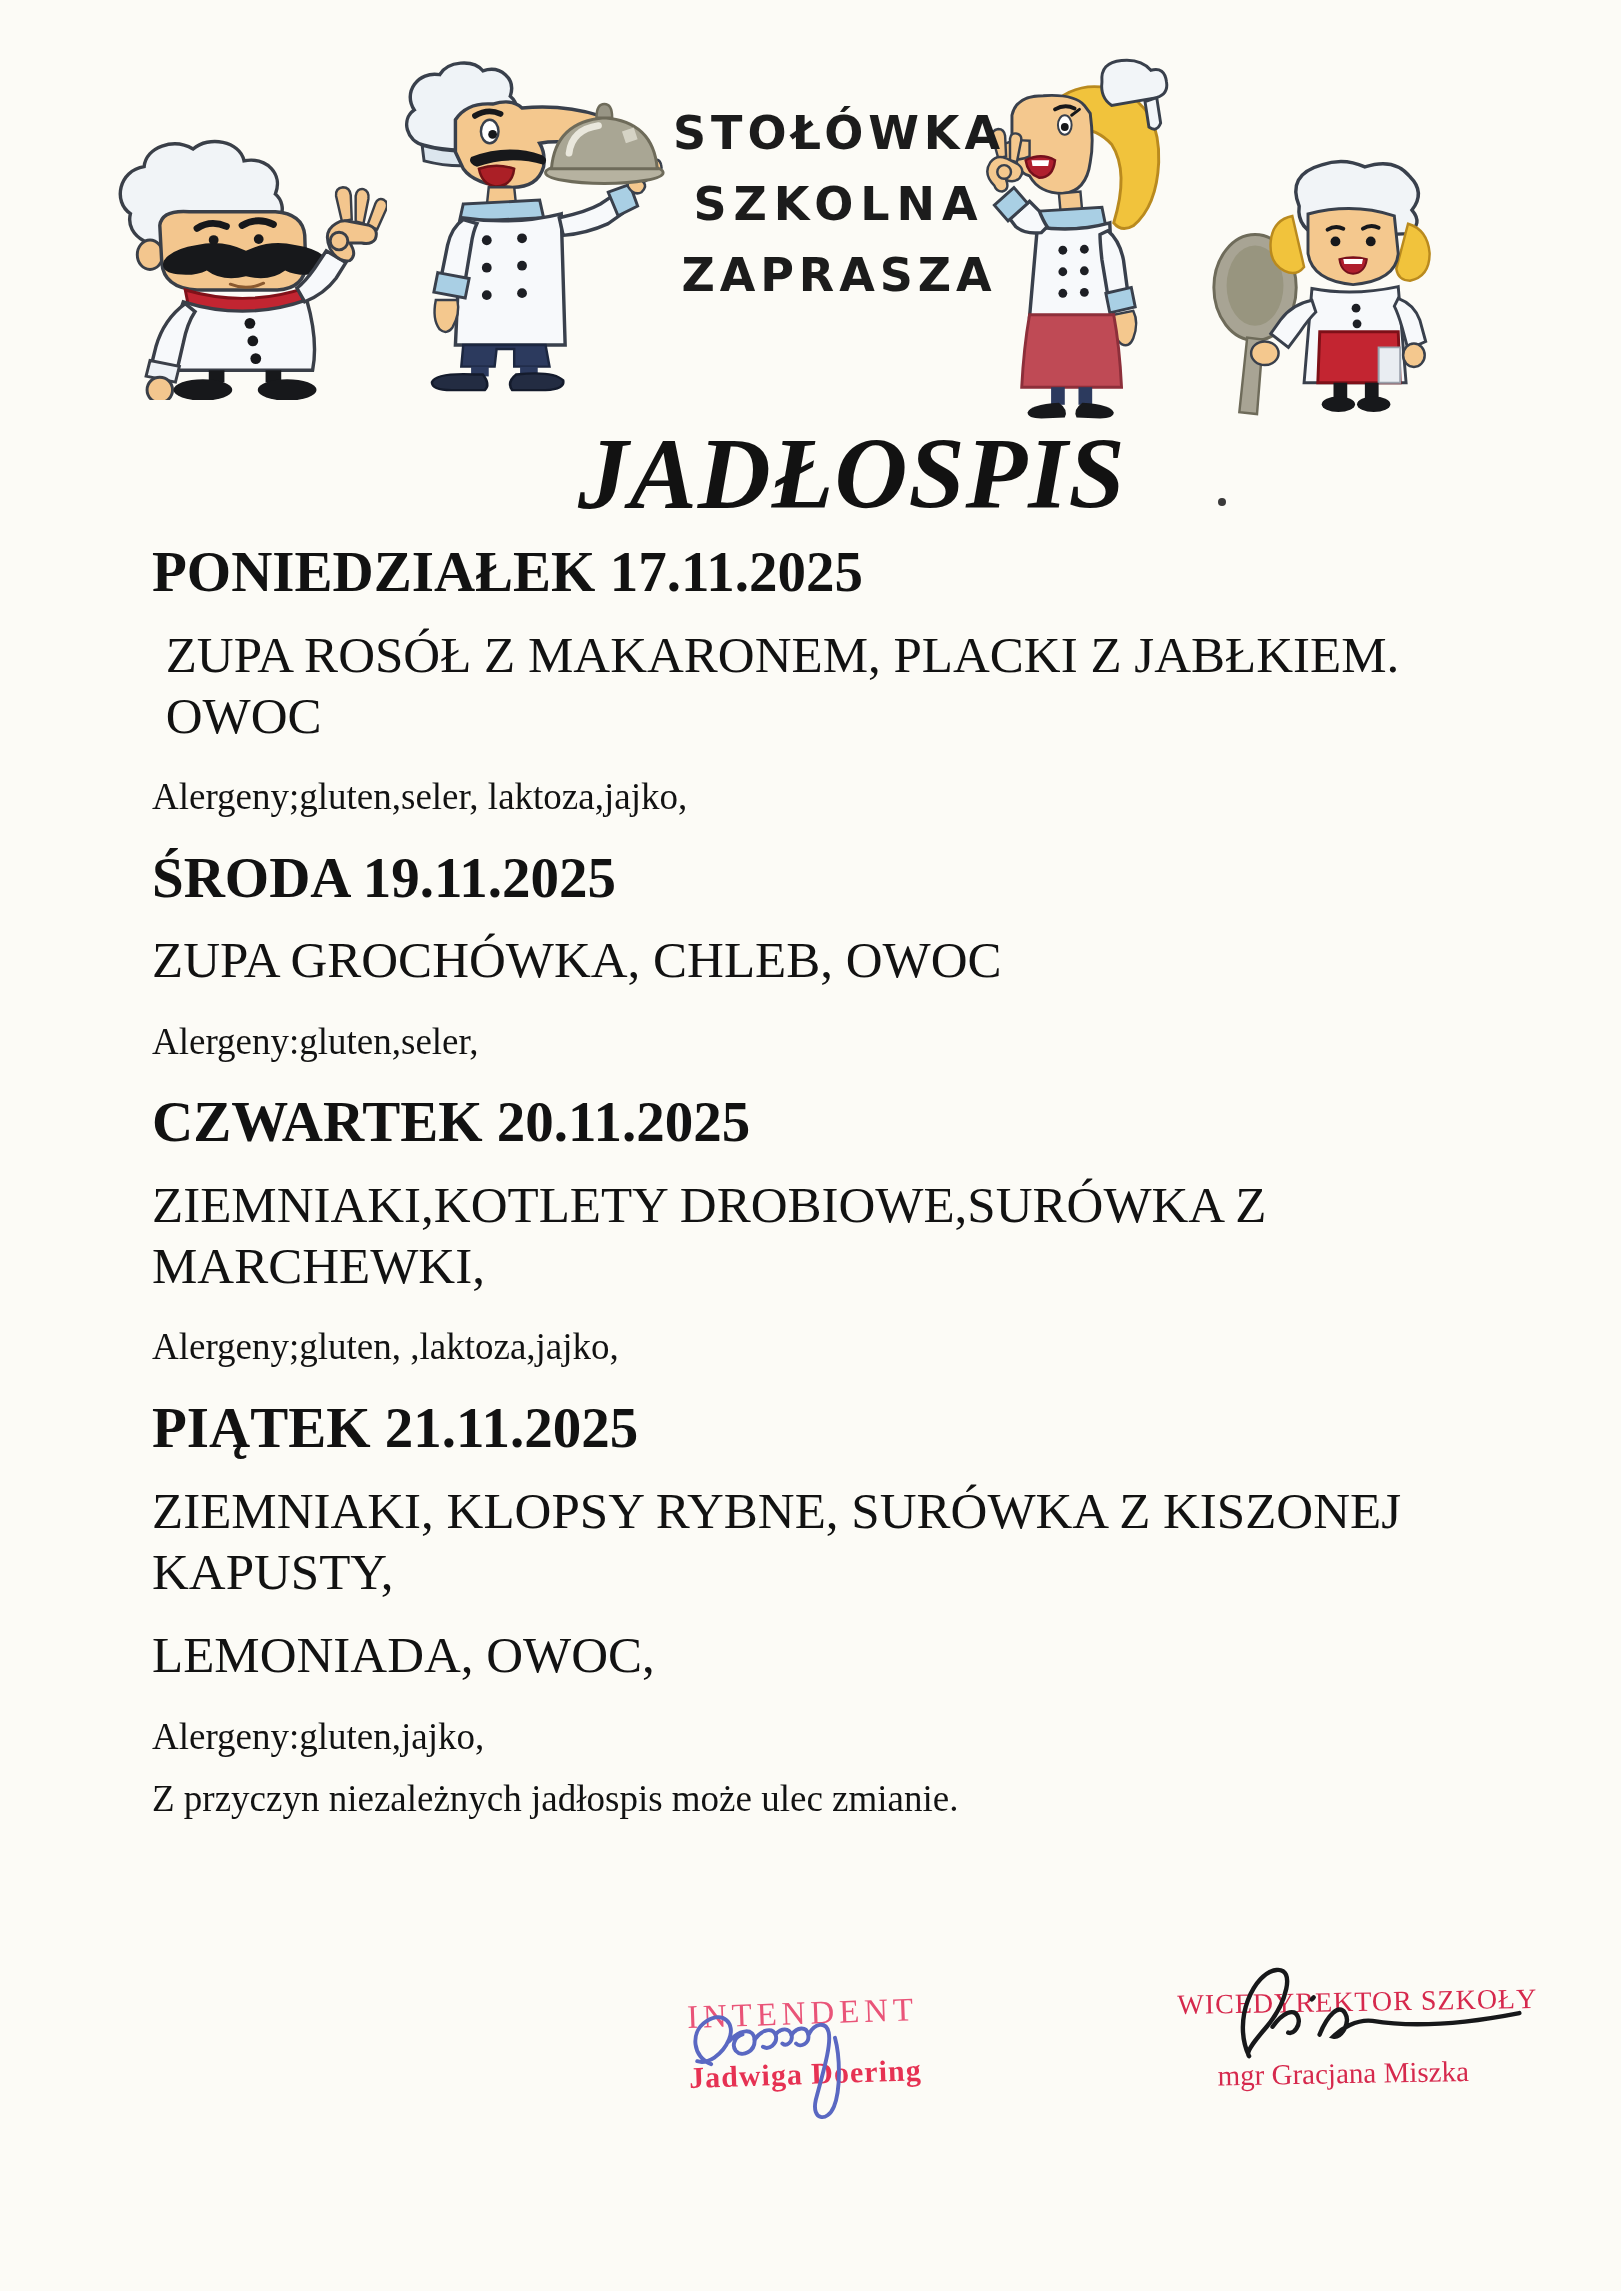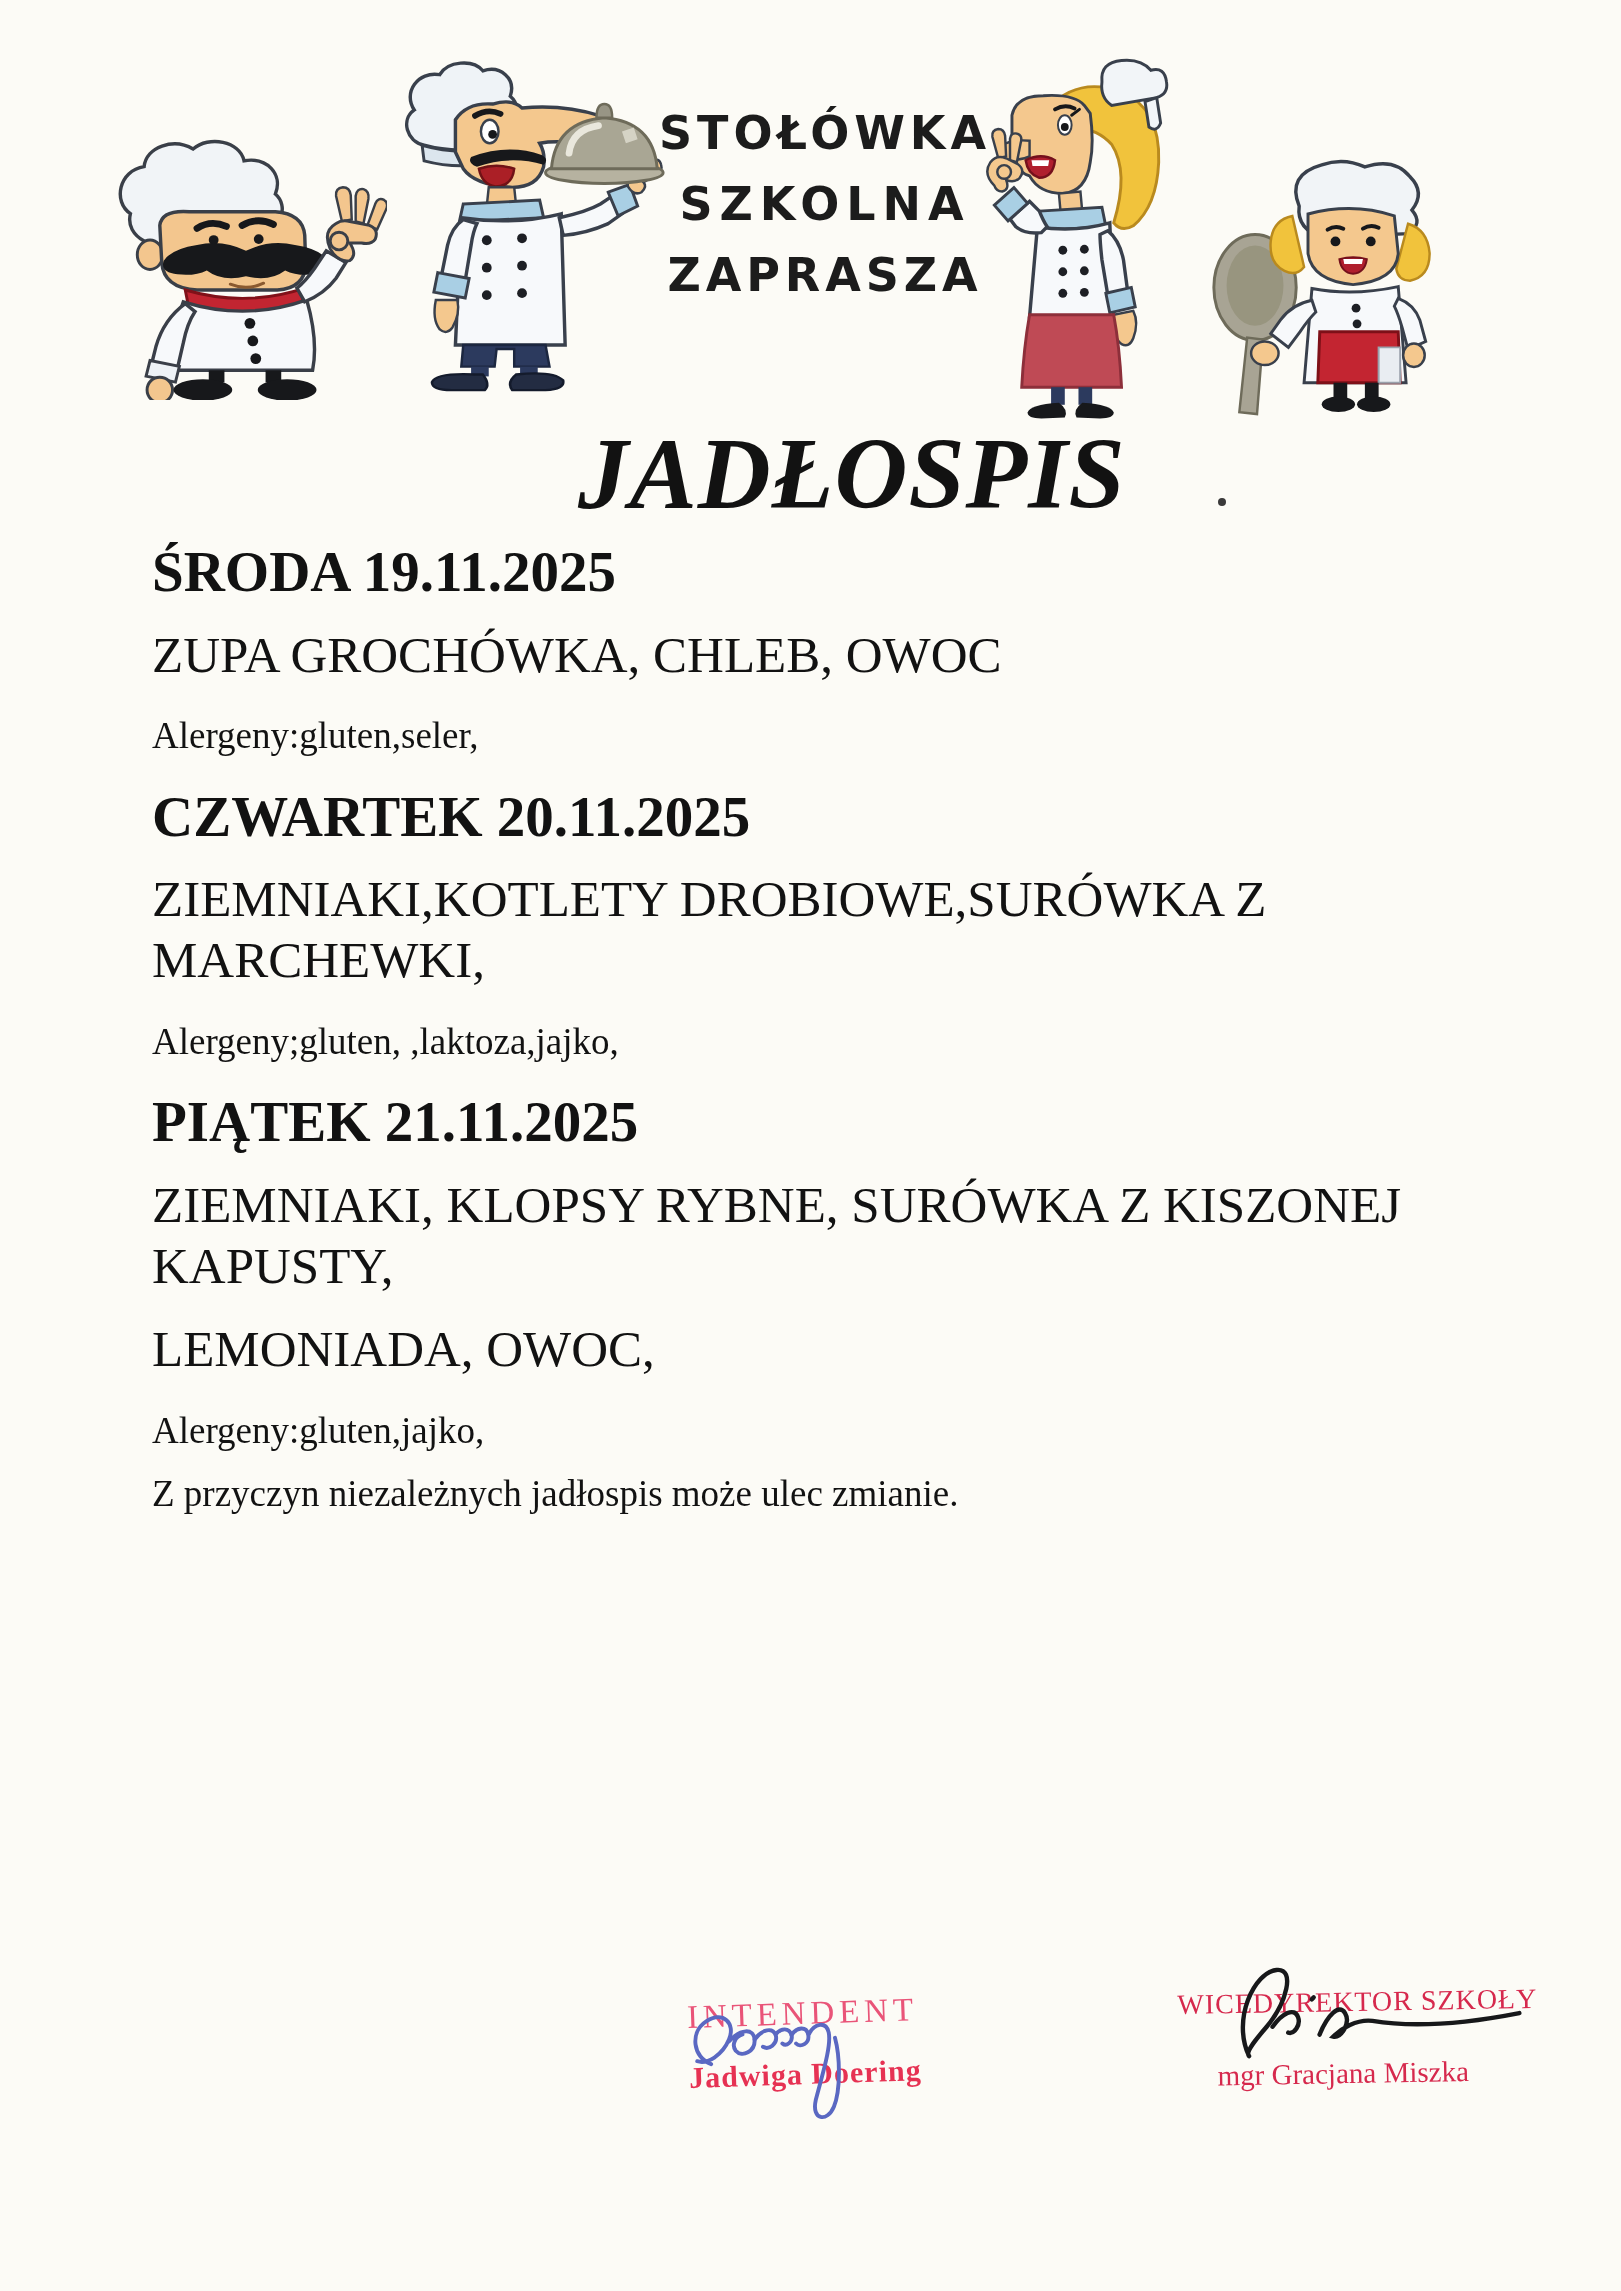--- a/index.html
+++ b/index.html
@@ -7,21 +7,21 @@
     position:relative;
     width:1621px;height:2292px;
     margin:0 auto;
     background:#fcfbf6;
     overflow:hidden;
     font-family:"Liberation Serif", serif;
     color:#121212;
   }
   
   .slogan{
-    position:absolute;left:639px;top:98px;width:372px;
+    position:absolute;left:653px;top:98px;width:372px;
     text-align:center;
     font-family:"DejaVu Sans", sans-serif;
     font-weight:700;
     color:#1c1c1c;
   }
   .slogan-line{font-size:46px;line-height:71px;letter-spacing:4.9px;white-space:nowrap;}
   .slogan-line:nth-child(2){letter-spacing:6.9px;}
   
   .illus{position:absolute;}
   
@@ -223,20 +223,25 @@
     <div class="slogan-line">STOŁÓWKA</div>
     <div class="slogan-line">SZKOLNA</div>
     <div class="slogan-line">ZAPRASZA</div>
   </div>
 
   <h1 class="doc-title" style="margin:0;">JADŁOSPIS</h1>
   <div class="title-dot"></div>
 
   <div class="content">
 
+    <section class="day">
+      <h2 class="day-heading">PONIEDZIAŁEK 17.11.2025</h2>
+      <p class="menu-line indent">ZUPA ROSÓŁ Z MAKARONEM, PLACKI Z JABŁKIEM. OWOC</p>
+      <p class="allergen-line">Alergeny;gluten,seler, laktoza,jajko,</p>
+    </section>
 
 
     <section class="day">
       <h2 class="day-heading">ŚRODA 19.11.2025</h2>
       <p class="menu-line">ZUPA GROCHÓWKA, CHLEB, OWOC</p>
       <p class="allergen-line">Alergeny:gluten,seler,</p>
     </section>
 
     <section class="day">
       <h2 class="day-heading">CZWARTEK 20.11.2025</h2>

